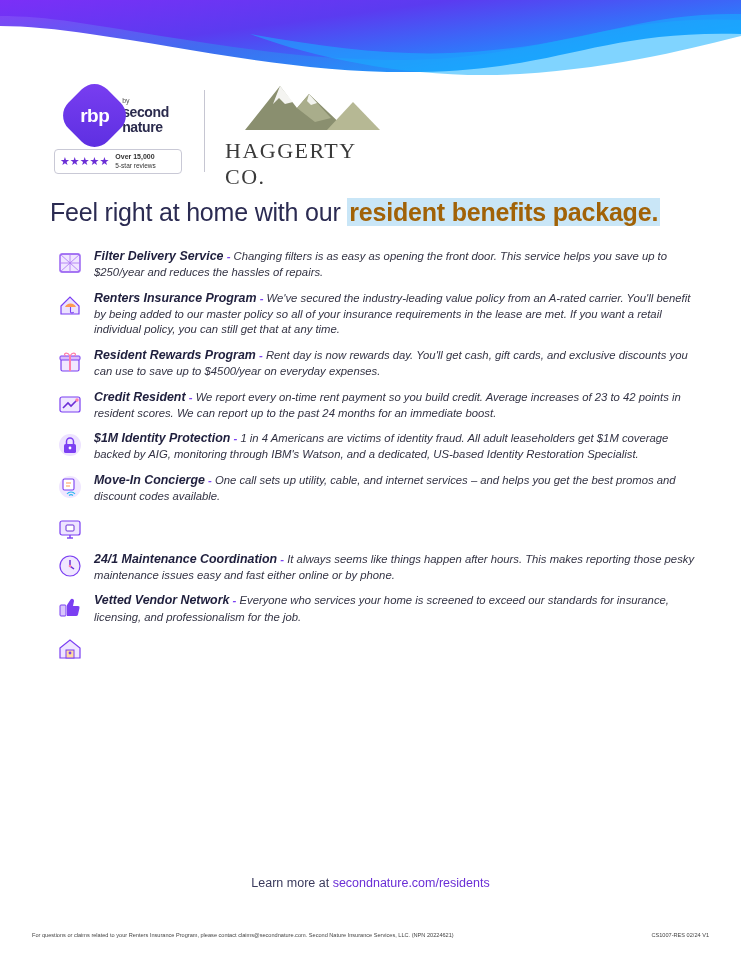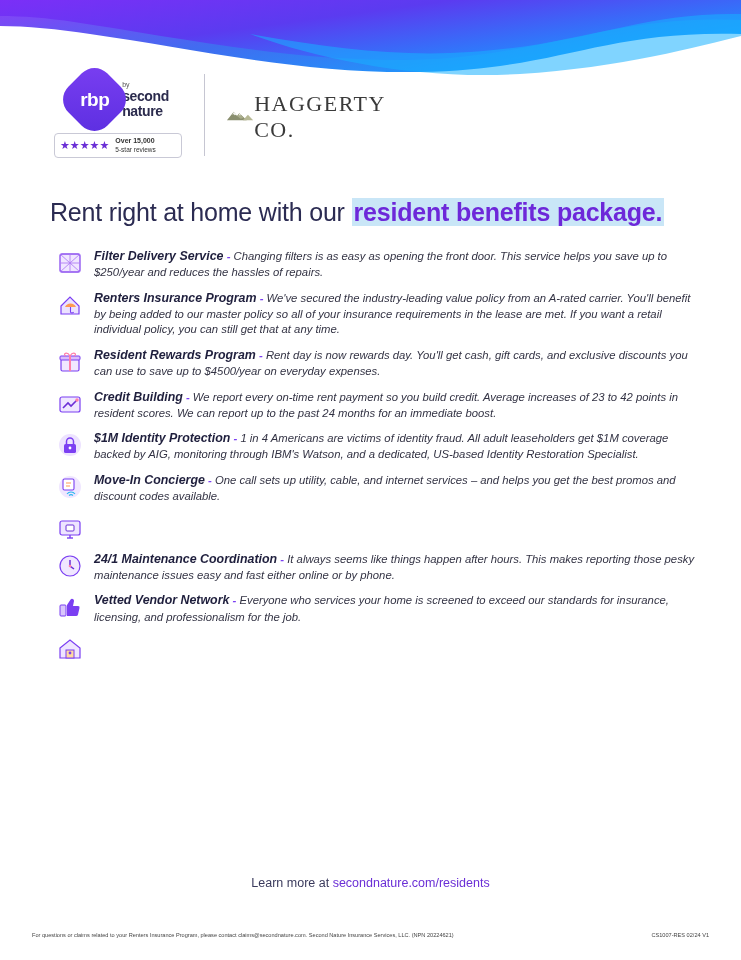--- a/index.html
+++ b/index.html
@@ -86,22 +86,22 @@
   .rev-txt b { display: block; font-size: 7px; }
 
   .divider-v {
     width: 1px; height: 82px;
     background: #c6c6d2;
     margin: 0 20px 0 16px;
   }
 
   .haggerty {
     display: flex;
-    flex-direction: row;
-    align-items: center;
+    flex-direction: column;
+    align-items: flex-end;
     width: 160px;
   }
   .mountains { display:block; }
   .hag-name {
     margin-top: 4px;
     font-family: "Liberation Serif", serif;
     font-size: 22px;
     letter-spacing: 1.5px;
     color: #3a3a3a;
     font-weight: 400;
@@ -112,21 +112,21 @@
     position: absolute;
     top: 198px; left: 50px;
     font-size: 25px;
     color: #2b2b52;
     font-weight: 400;
     letter-spacing: -0.2px;
     white-space: nowrap;
   }
   .headline .hl {
     font-weight: bold;
-    color: #6d28d9;
+    color: #a16207;
     background: #c9e6f7;
     padding: 0 2px;
   }
 
   
   .benefits {
     position: absolute;
     top: 248px; left: 50px;
     width: 648px;
   }
@@ -239,21 +239,21 @@
         <path d="M45,14 L58,30 L50,32 L44,26 L38,32 Z" fill="#ffffff" opacity="0.9"></path>
         <path d="M62,36 L74,22 L96,46 L80,50 Z" fill="#a9ad8b"></path>
         <path d="M74,22 L82,31 L76,33 L72,29 Z" fill="#ffffff" opacity="0.85"></path>
         <path d="M92,58 L118,30 L145,58 Z" fill="#b6b894"></path>
       </svg>
       <div class="hag-name">HAGGERTY CO.</div>
     </div>
   </div>
 
   <div class="headline">
-    <span>Rent right at home with our </span><span class="hl">resident benefits package.</span>
+    <span>Feel right at home with our </span><span class="hl">resident benefits package.</span>
   </div>
 
   <div class="benefits">
 
     <div class="benefit">
       <div class="bicon">
         <svg width="26" height="26" viewBox="0 0 26 26" xmlns="http://www.w3.org/2000/svg">
           <rect x="3" y="4" width="20" height="18" rx="2" fill="#f0e6ff" stroke="#8a4df0" stroke-width="1.3"></rect>
           <path d="M3,4 L23,22 M23,4 L3,22 M13,4 L13,22 M3,13 L23,13" stroke="#b07df5" stroke-width="0.9"></path>
         </svg>
@@ -292,21 +292,21 @@
 
     <div class="benefit">
       <div class="bicon">
         <svg width="26" height="26" viewBox="0 0 26 26" xmlns="http://www.w3.org/2000/svg">
           <rect x="3" y="6" width="20" height="15" rx="2" fill="#efe6ff" stroke="#7b3ff2" stroke-width="1.2"></rect>
           <path d="M6,17 L11,12 L14,15 L20,9" stroke="#6b2fd6" stroke-width="1.6" fill="none"></path>
           <circle cx="20" cy="9" r="1.7" fill="#ff7ea8"></circle>
         </svg>
       </div>
       <div class="btext">
-        <span class="title">Credit Building</span><span class="dash"> - </span><span>We report every on-time rent payment so you build credit. Average increases of 23 to 42 points in resident scores. We can report up to the past 24 months for an immediate boost.</span>
+        <span class="title">Credit Resident</span><span class="dash"> - </span><span>We report every on-time rent payment so you build credit. Average increases of 23 to 42 points in resident scores. We can report up to the past 24 months for an immediate boost.</span>
       </div>
     </div>
 
     <div class="benefit">
       <div class="bicon">
         <svg width="26" height="26" viewBox="0 0 26 26" xmlns="http://www.w3.org/2000/svg">
           <circle cx="13" cy="13" r="11" fill="#ede3ff"></circle>
           <rect x="7" y="12" width="12" height="9" rx="1.6" fill="#7b3ff2"></rect>
           <path d="M9.5,12 L9.5,9.5 a3.5,3.5 0 0 1 7,0 L16.5,12" stroke="#7b3ff2" stroke-width="1.5" fill="none"></path>
           <circle cx="13" cy="16" r="1.4" fill="#ffffff"></circle>

